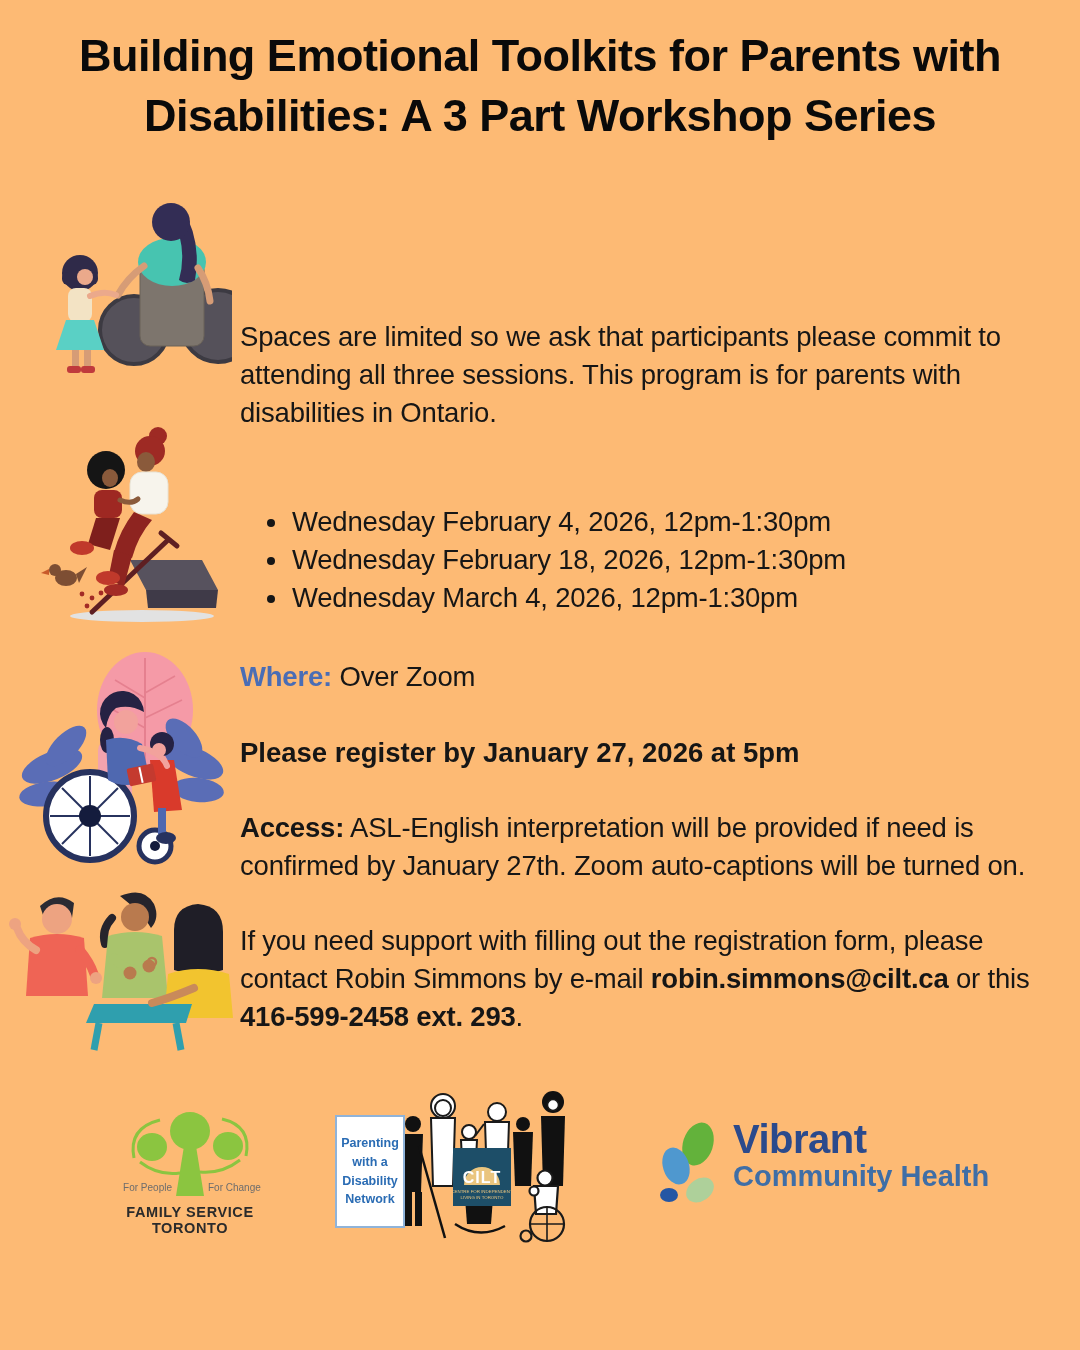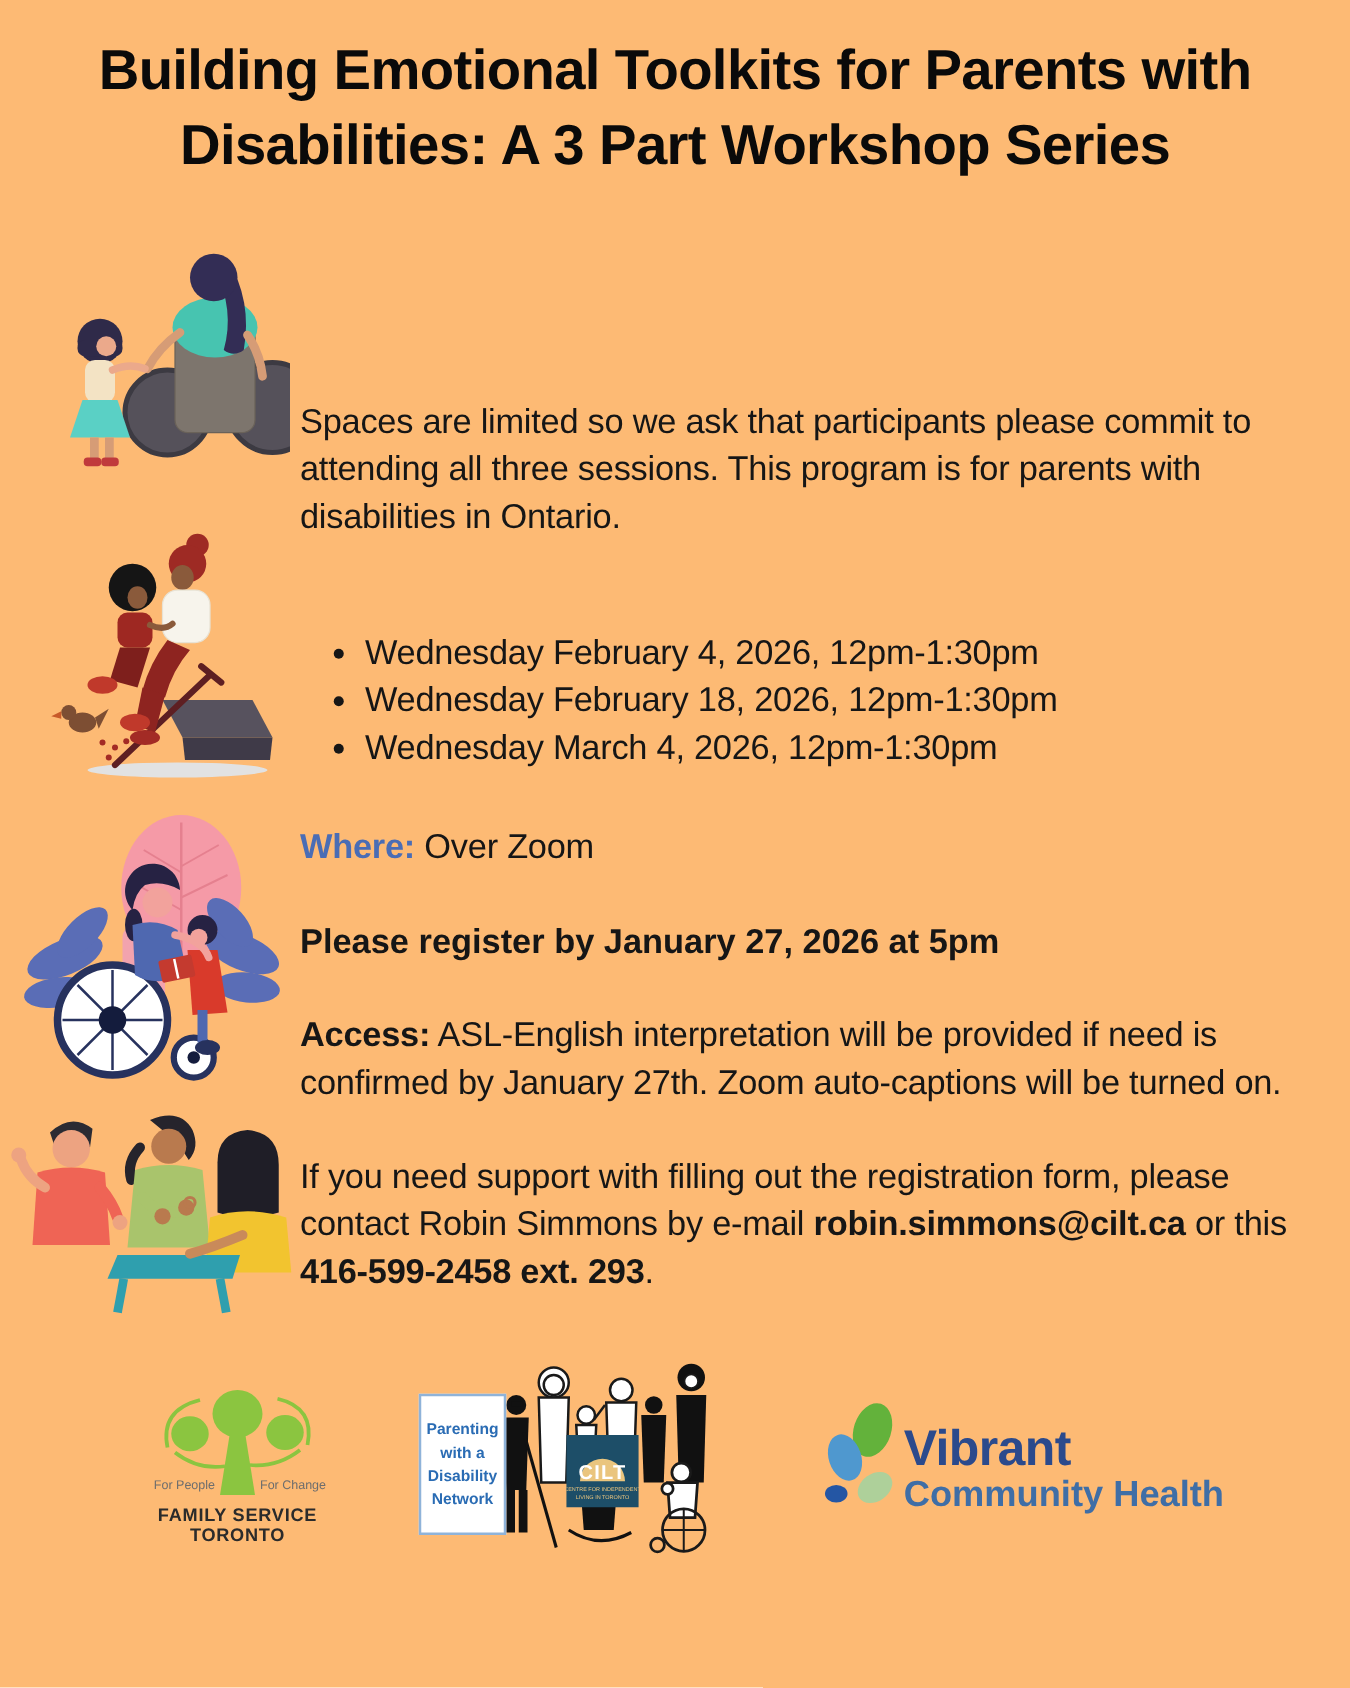--- a/index.html
+++ b/index.html
@@ -41,21 +41,21 @@
   .fst-name { margin-top:2px; font-size:14.5px; font-weight:700; letter-spacing:0.6px; color:#2b2b2b; }
   .pdn { position:absolute; left:333px; top:1084px; width:242px; height:168px; }
   .pdn-box {
     position:absolute; left:2px; top:31px; width:62px; min-height:66px;
     background:#ffffff; border:2px solid #8fb3d9; padding:17px 2px;
     text-align:center; font-size:12.5px; font-weight:700; line-height:1.5;
     color:#2a6cb4; white-space:pre-line;
   }
   .pdn-crowd { position:absolute; left:62px; top:0; width:180px; height:164px; }
   .cilt { position:absolute; left:120px; top:64px; width:58px; height:58px; }
-  .vibrant { position:absolute; left:656px; top:1118px; display:flex; align-items:flex-end; gap:3px; }
+  .vibrant { position:absolute; left:656px; top:1118px; display:flex; align-items:flex-start; gap:13px; }
   .vibrant-text .v1 { font-size:40px; font-weight:700; color:#2b4a8c; line-height:42px; letter-spacing:-0.5px; }
   .vibrant-text .v2 { font-size:29px; font-weight:700; color:#3f6ea6; line-height:32px; }
 </style>
 </head>
 <body>
 
 <div class="page">
 
   <div class="title">Building Emotional Toolkits for Parents with Disabilities: A 3 Part Workshop Series</div>
 

